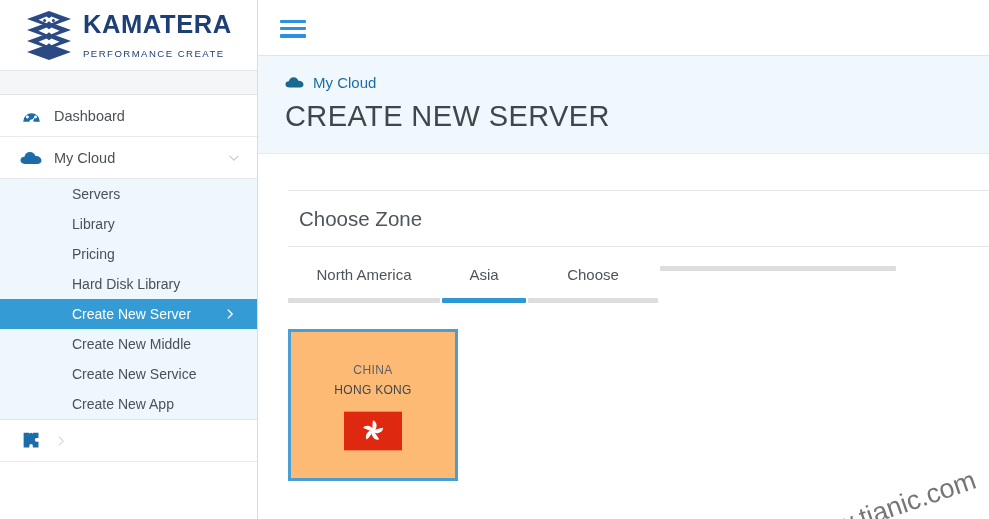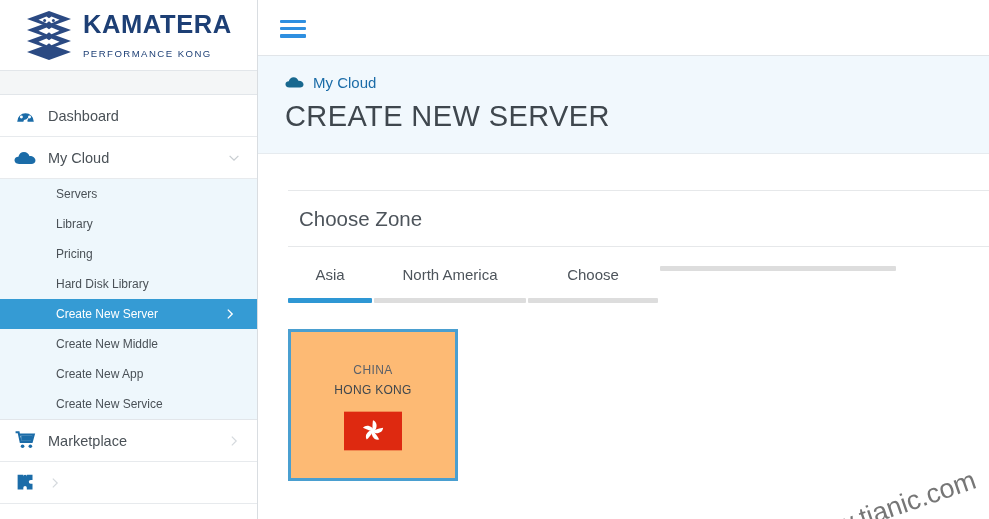--- a/index.html
+++ b/index.html
@@ -79,21 +79,21 @@
     box-sizing: border-box;
   }
 
   .nav {
     background: #ffffff;
   }
   .nav-item {
     height: 42px;
     display: flex;
     align-items: center;
-    padding-left: 14px;
+    padding-left: 20px;
     padding-right: 16px;
     box-sizing: border-box;
     border-bottom: 1px solid #e7eaed;
     font-size: 14.5px;
     color: #4a5157;
     cursor: pointer;
     background: #ffffff;
   }
   .nav-item .nav-icon {
     width: 22px;
@@ -116,24 +116,24 @@
   }
 
   .submenu {
     background: #eef7fc;
     border-bottom: 1px solid #e2e6ea;
   }
   .sub-item {
     height: 30px;
     display: flex;
     align-items: center;
-    padding-left: 56px;
+    padding-left: 72px;
     padding-right: 20px;
     box-sizing: border-box;
-    font-size: 12px;
+    font-size: 14px;
     color: #4a5157;
     cursor: pointer;
     white-space: nowrap;
   }
   .sub-item.active {
     background: #359bd4;
     color: #ffffff;
   }
   .sub-item .sub-label { flex: 1 1 auto; }
   .sub-item.active .chev { opacity: 1; }
@@ -319,21 +319,21 @@
           <path d="M12.5 20.8 L20.5 17.4 L23 19.3 L25.5 17.4 L33.5 20.8 L25.5 24.2 L23 22.3 L20.5 24.2 Z"></path>
           <path d="M12.5 31.8 L20.5 28.4 L23 30.3 L25.5 28.4 L33.5 31.8 L25.5 35.2 L23 33.3 L20.5 35.2 Z"></path>
         </g>
         <g fill="#2b4a83">
           <circle cx="18.6" cy="10.6" r="1.5"></circle>
           <circle cx="27.4" cy="10.6" r="1.5"></circle>
         </g>
       </svg>
       <div class="brand-text">
         <div class="brand-name">KAMATERA</div>
-        <div class="brand-tag">PERFORMANCE  KONG</div>
+        <div class="brand-tag">PERFORMANCE  CREATE</div>
       </div>
     </div>
 
     <div class="brand-gap"></div>
 
     <nav class="nav">
 
       <div class="nav-item">
         <span class="nav-icon">
           <svg width="21" height="21" viewBox="0 0 24 24">
@@ -382,43 +382,29 @@
           <svg class="chev" viewBox="0 0 16 16">
             <path d="M5.5 3 L10.5 8 L5.5 13" fill="none" stroke="#ffffff" stroke-width="1.6"></path>
           </svg>
         </div>
 
         <div class="sub-item">
           <span class="sub-label">Create New Middle</span>
         </div>
 
         <div class="sub-item">
+          <span class="sub-label">Create New Service</span>
+        </div>
+
+        <div class="sub-item">
           <span class="sub-label">Create New App</span>
         </div>
 
-        <div class="sub-item">
-          <span class="sub-label">Create New Service</span>
-        </div>
-
-      </div>
-
-      <div class="nav-item">
-        <span class="nav-icon">
-          <svg width="21" height="19" viewBox="0 0 24 22">
-            <path d="M0.5 1.5 H4 L6.4 12.6 H19.2 L21.6 4.2 H5.2" fill="none" stroke="#1b6ca8" stroke-width="2.4"></path>
-            <rect x="7" y="5.4" width="13.2" height="6" fill="#1b6ca8"></rect>
-            <circle cx="8.6" cy="17.6" r="2.1" fill="#1b6ca8"></circle>
-            <circle cx="17.6" cy="17.6" r="2.1" fill="#1b6ca8"></circle>
-          </svg>
-        </span>
-        <span class="nav-label">Marketplace</span>
-        <svg class="chev" viewBox="0 0 16 16">
-          <path d="M5.5 3 L10.5 8 L5.5 13" fill="none" stroke="#b2bac1" stroke-width="1.4"></path>
-        </svg>
-      </div>
+      </div>
+
 
       <div class="nav-item">
         <span class="nav-icon">
           <svg width="21" height="21" viewBox="0 0 24 24">
             <path d="M3 3 H9.5 V5 A2 2 0 0 1 13.5 5 V3 H20 V9 H18 A2 2 0 0 0 18 13.5 H20 V20 H13.5 V18 A2 2 0 0 0 9.5 18 V20 H3 Z" fill="#1b6ca8"></path>
           </svg>
         </span>
         <svg class="chev" viewBox="0 0 16 16">
           <path d="M5.5 3 L10.5 8 L5.5 13" fill="none" stroke="#b2bac1" stroke-width="1.4"></path>
         </svg>
@@ -444,26 +430,26 @@
         </svg>
         <span class="crumb-text">My Cloud</span>
       </div>
       <div class="page-title">CREATE NEW SERVER</div>
     </div>
 
     <div class="panel">
       <div class="panel-head">Choose Zone</div>
 
       <div class="tabs">
+        <div class="tab wide">
+          <span class="tab-label">North America</span>
+          <div class="tab-rule"></div>
+        </div>
         <div class="tab active">
           <span class="tab-label">Asia</span>
-          <div class="tab-rule"></div>
-        </div>
-        <div class="tab wide">
-          <span class="tab-label">North America</span>
           <div class="tab-rule"></div>
         </div>
         <div class="tab wide2">
           <span class="tab-label">Choose</span>
           <div class="tab-rule"></div>
         </div>
         <div class="tab wide3">
           <div class="tab-rule"></div>
         </div>
       </div>

